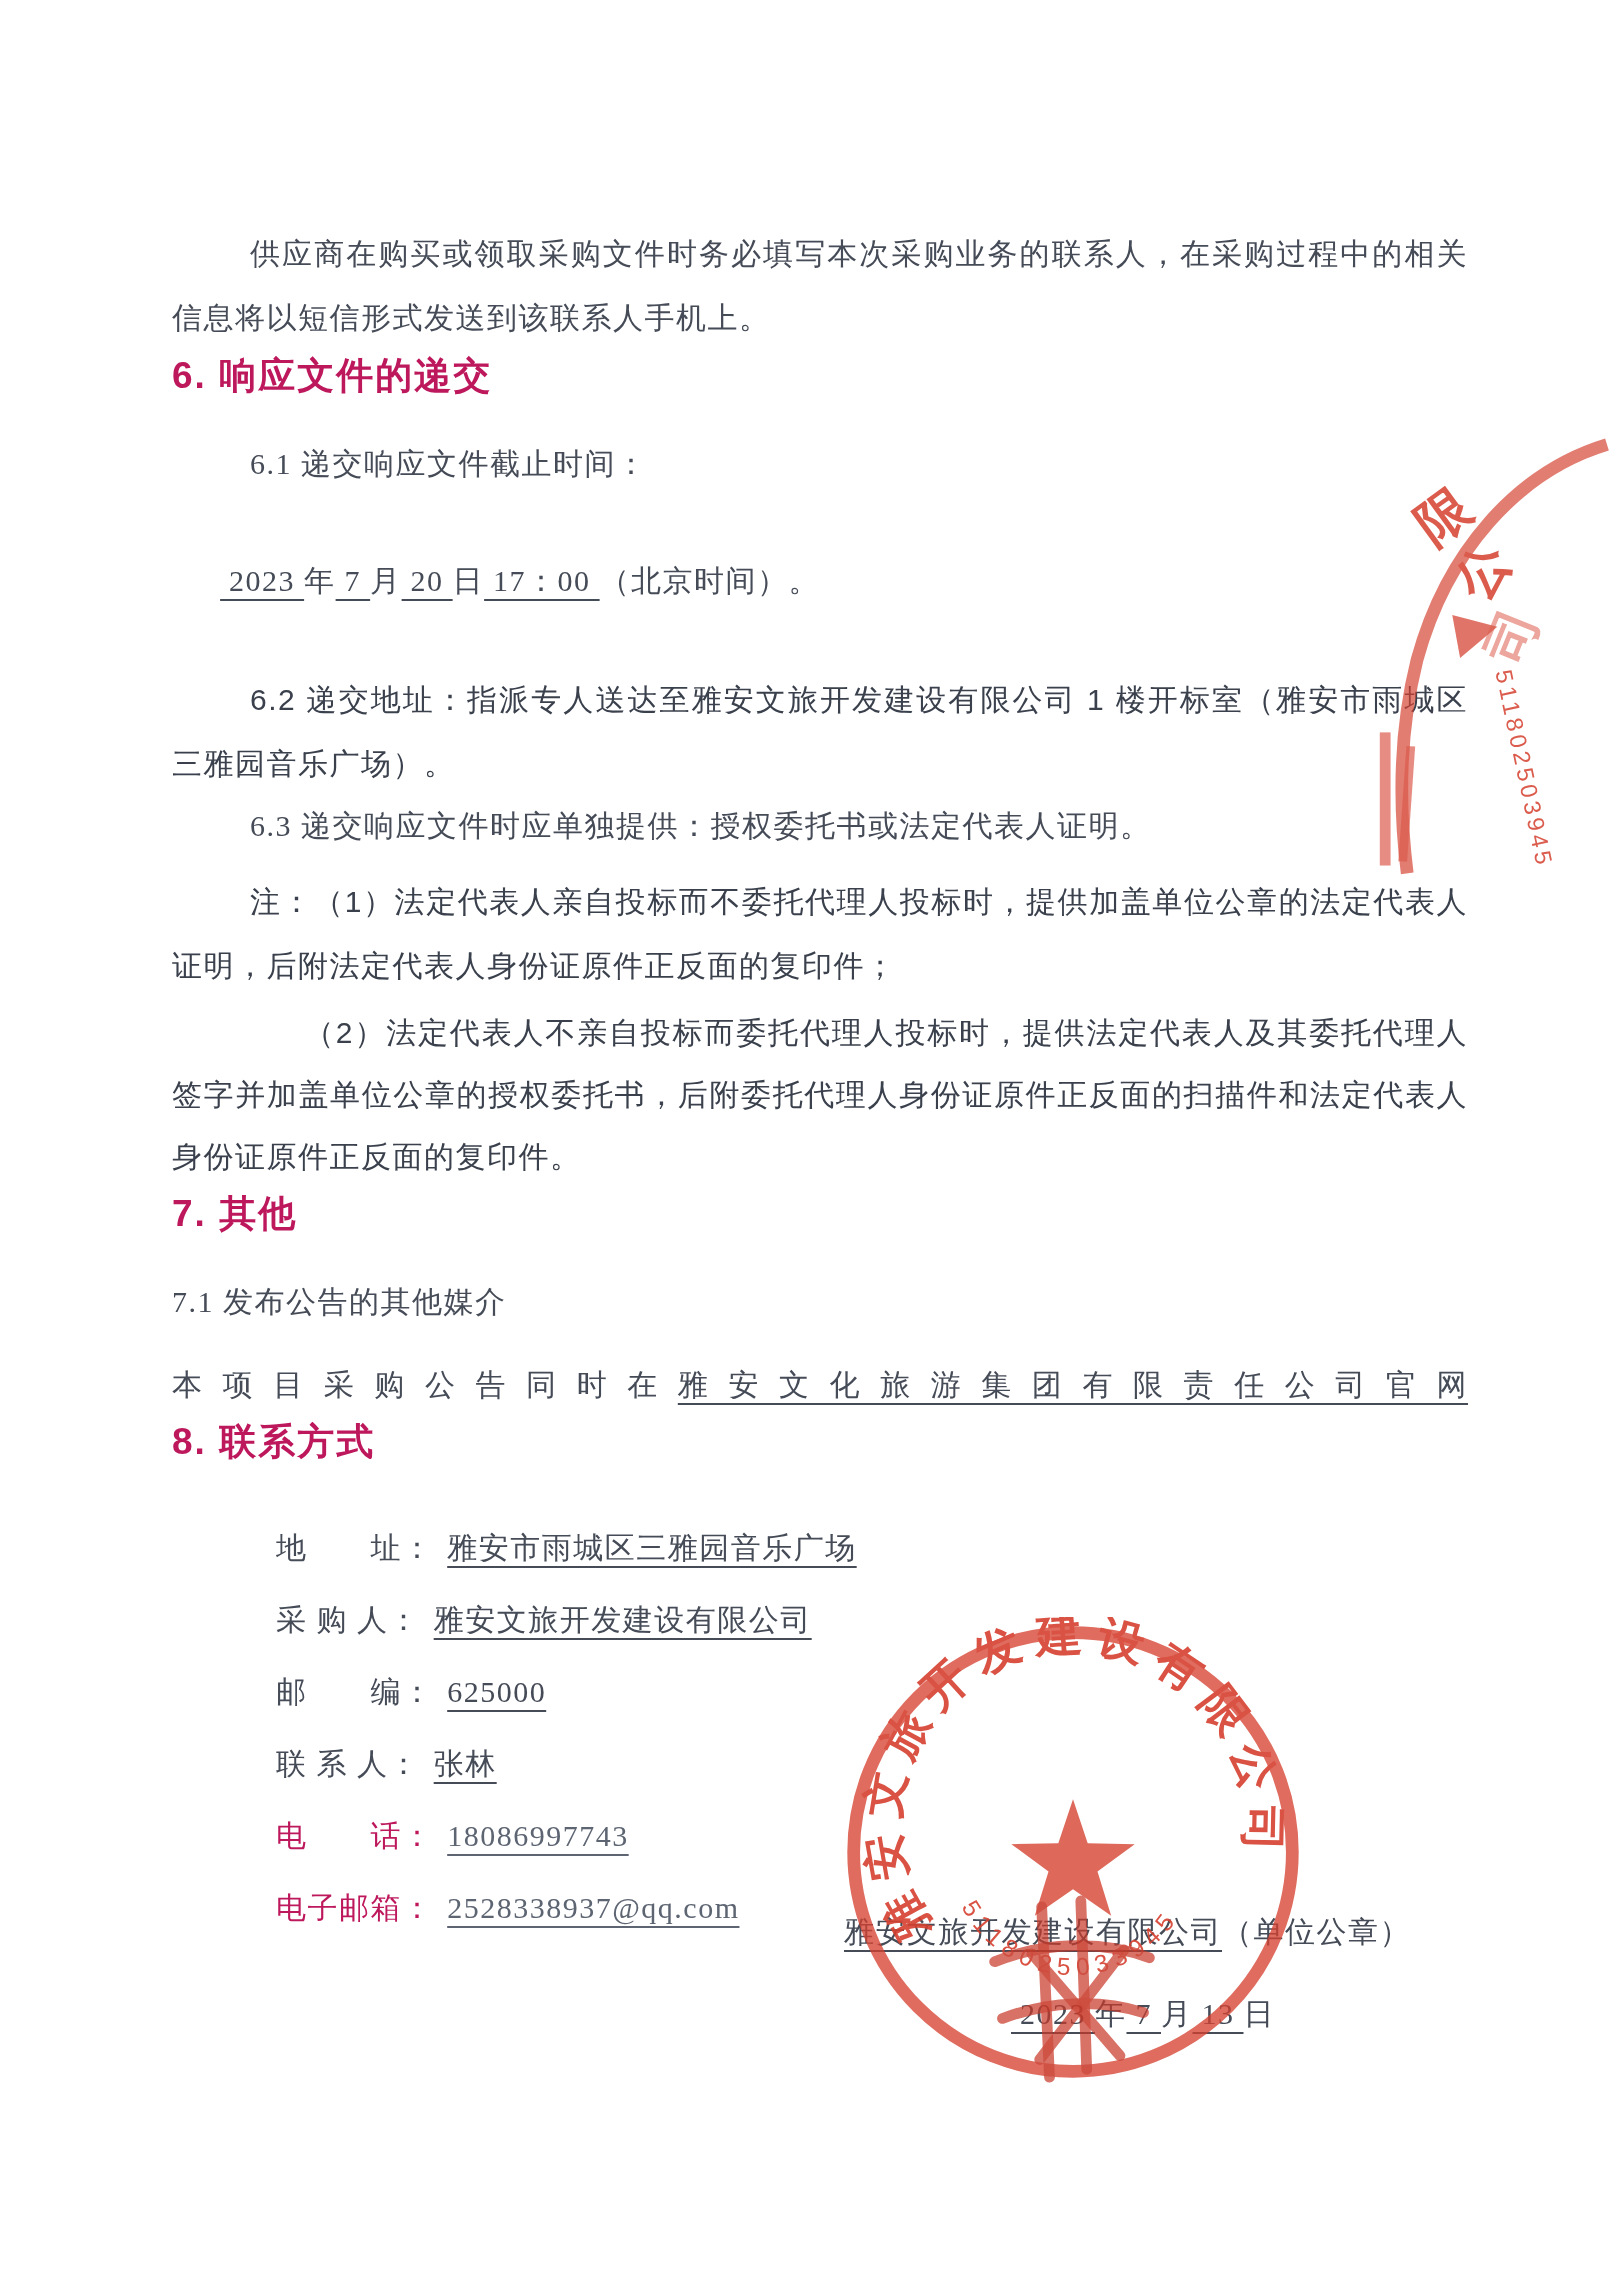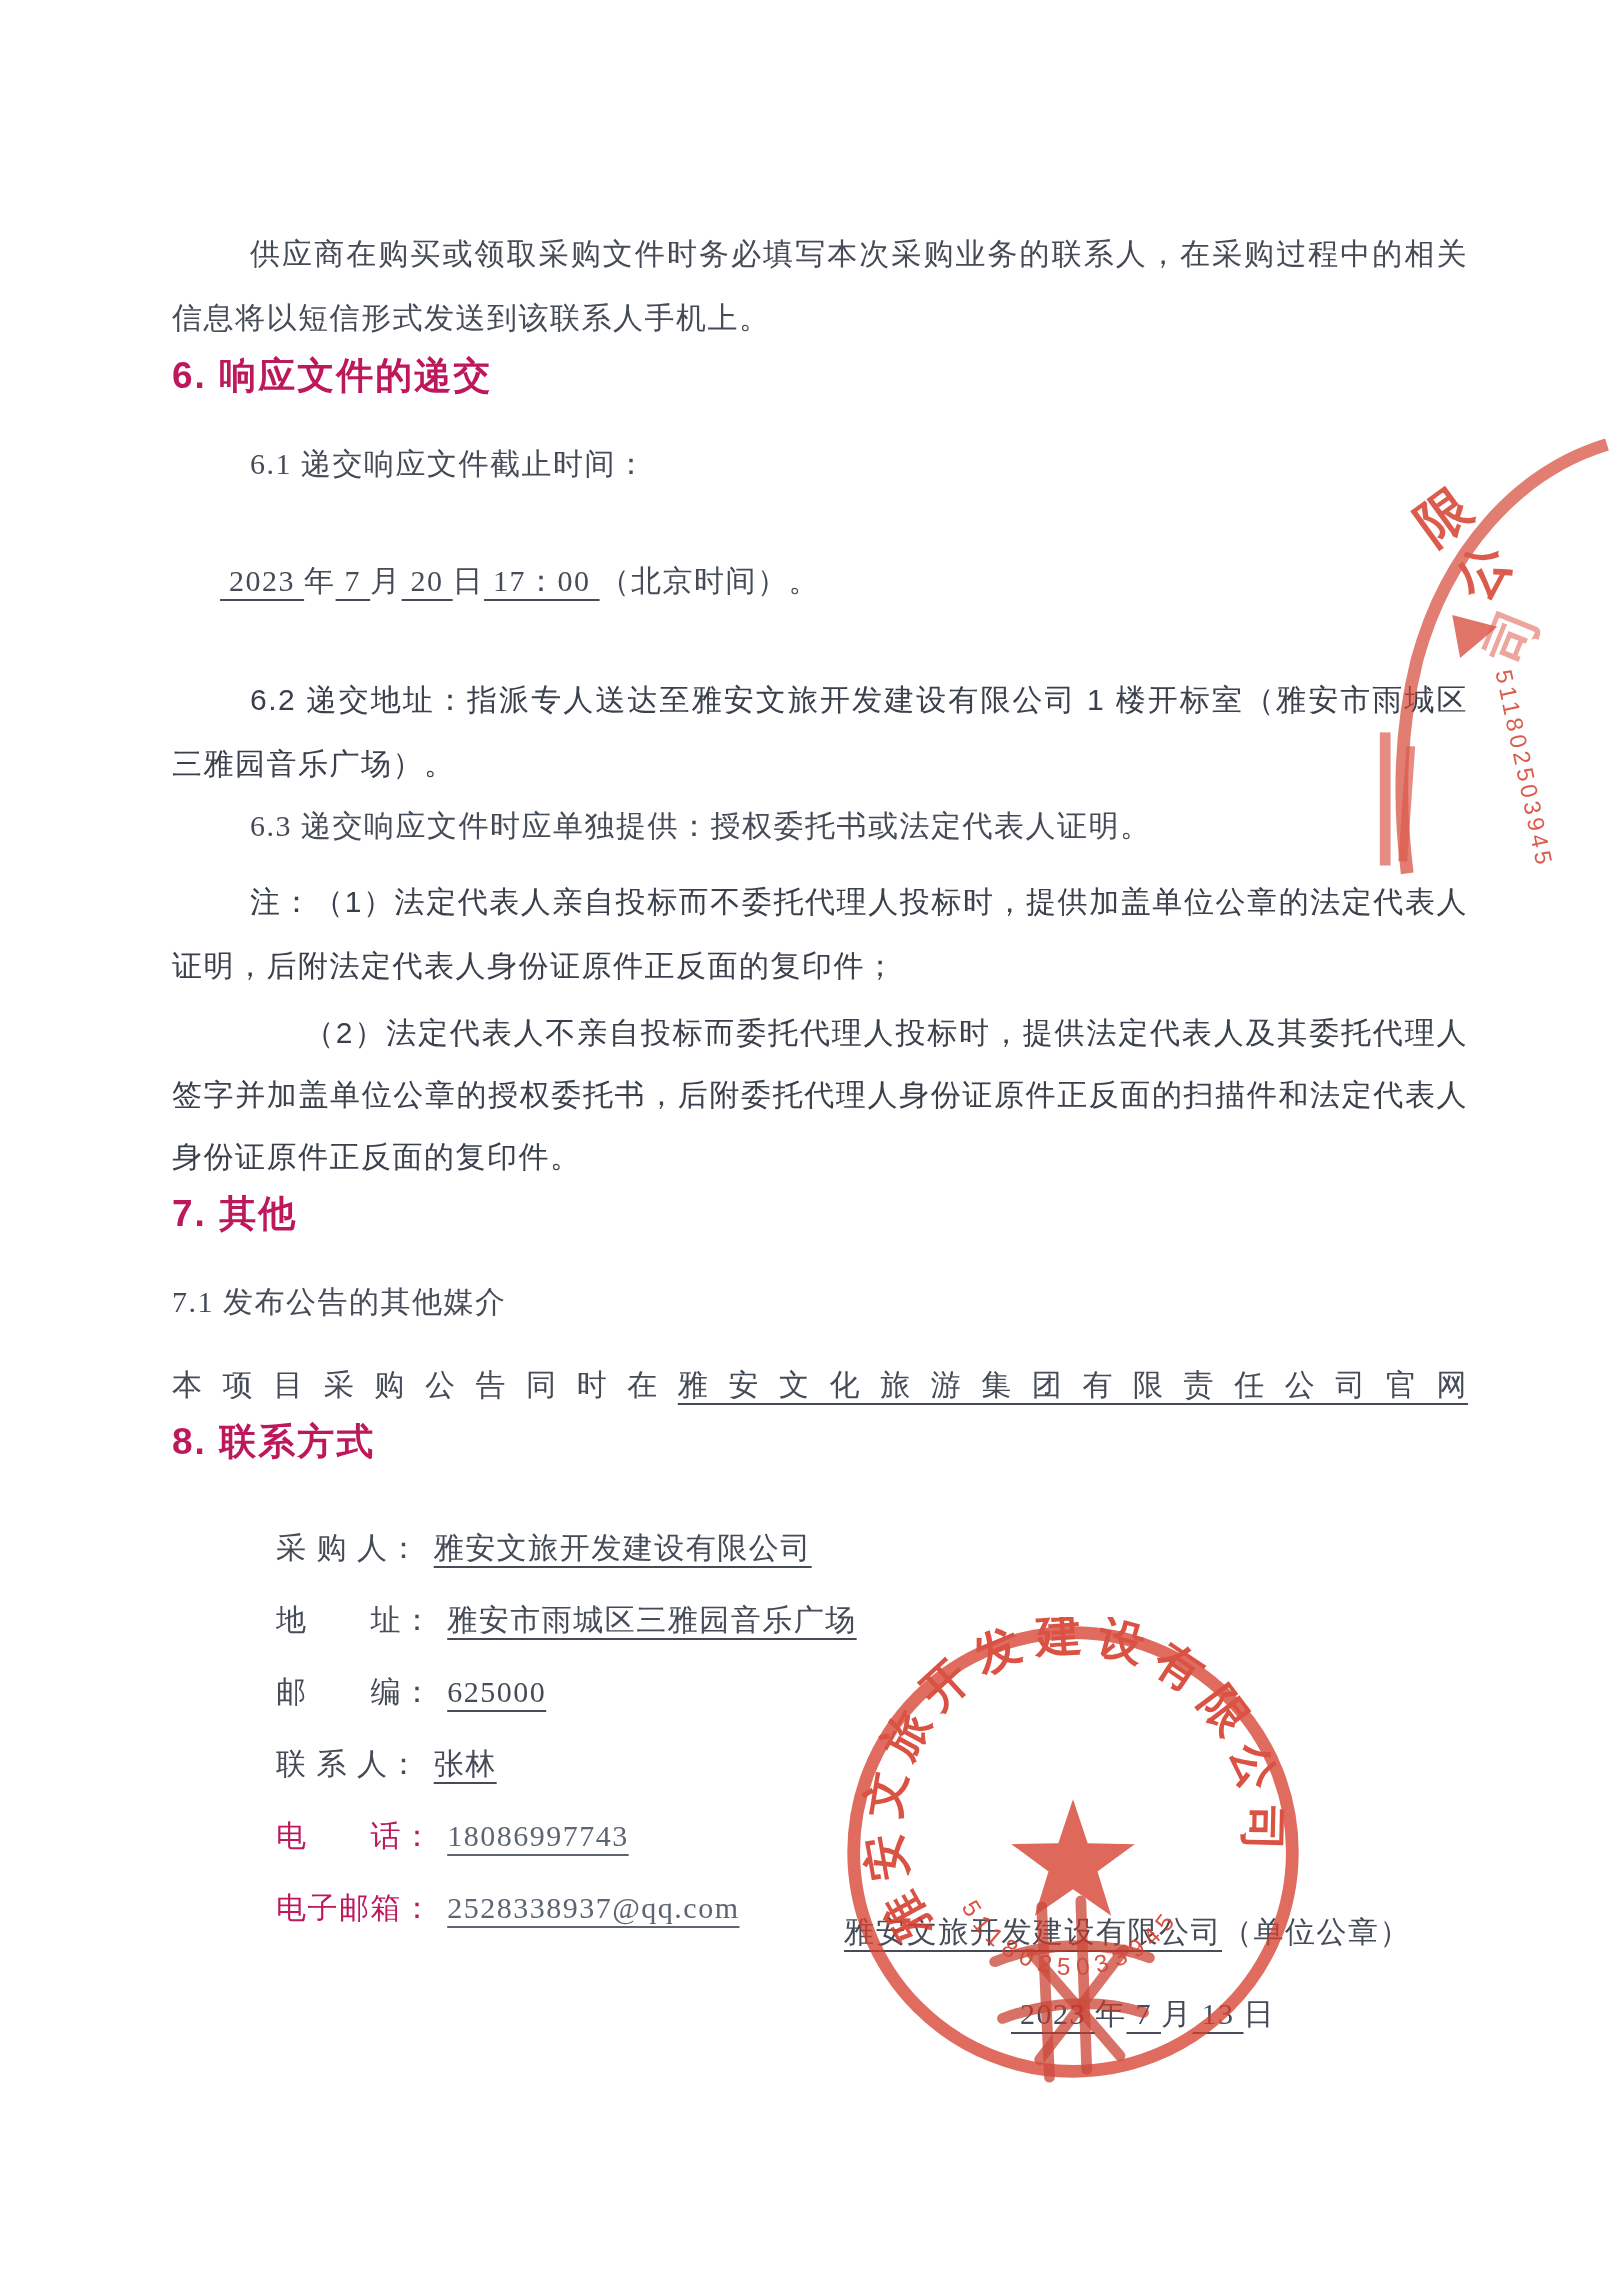--- a/index.html
+++ b/index.html
@@ -93,24 +93,24 @@
     <p class="para song m-71">7.1 发布公告的其他媒介</p>
 
     <p class="para song m-71b">
       <span class="fulljust"><span>本项目采购公告同时在</span><span class="u">雅安文化旅游集团有限责任公司官网</span></span>
     </p>
 
     <h2 class="sec m-h8">8. 联系方式</h2>
 
     <div class="contacts">
       <div class="contact-row">
-        <span class="c-label">采 购 人：</span><span class="c-value u">雅安文旅开发建设有限公司</span>
+        <span class="c-label">地　　址：</span><span class="c-value u">雅安市雨城区三雅园音乐广场</span>
       </div>
       <div class="contact-row">
-        <span class="c-label">地　　址：</span><span class="c-value u">雅安市雨城区三雅园音乐广场</span>
+        <span class="c-label">采 购 人：</span><span class="c-value u">雅安文旅开发建设有限公司</span>
       </div>
       <div class="contact-row">
         <span class="c-label">邮　　编：</span><span class="c-value u">625000</span>
       </div>
       <div class="contact-row">
         <span class="c-label">联 系 人：</span><span class="c-value u">张林</span>
       </div>
       <div class="contact-row">
         <span class="c-label faded">电　　话：</span><span class="c-value u faded-v">18086997743</span>
       </div>

